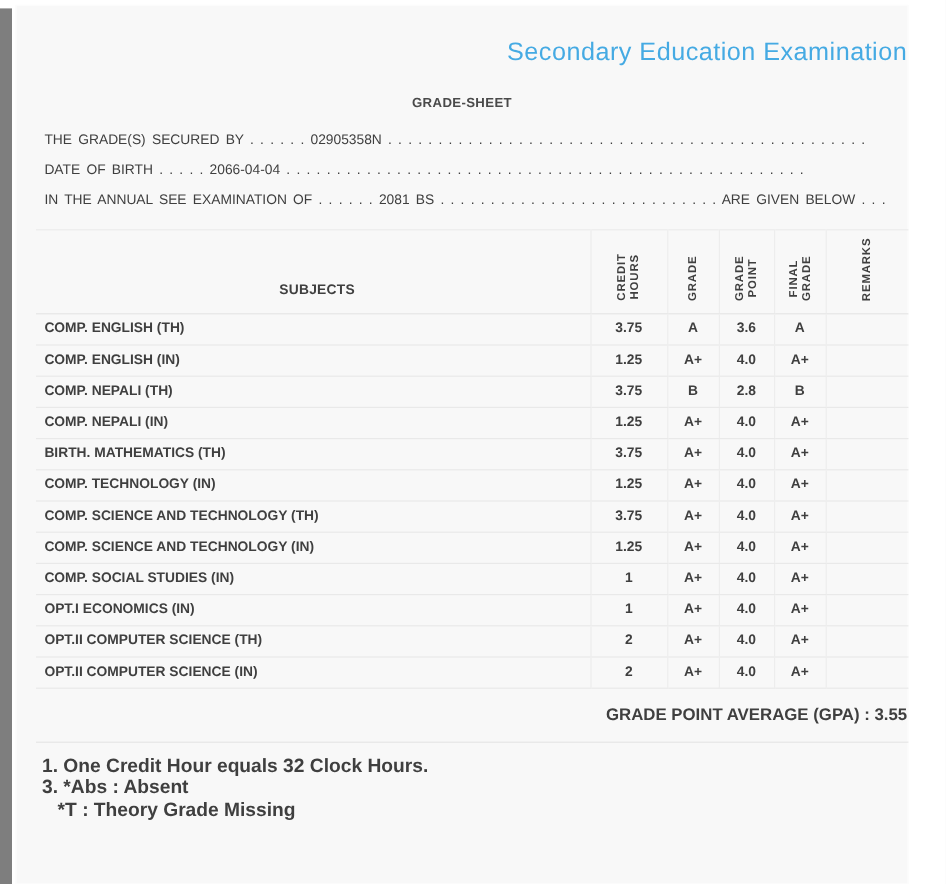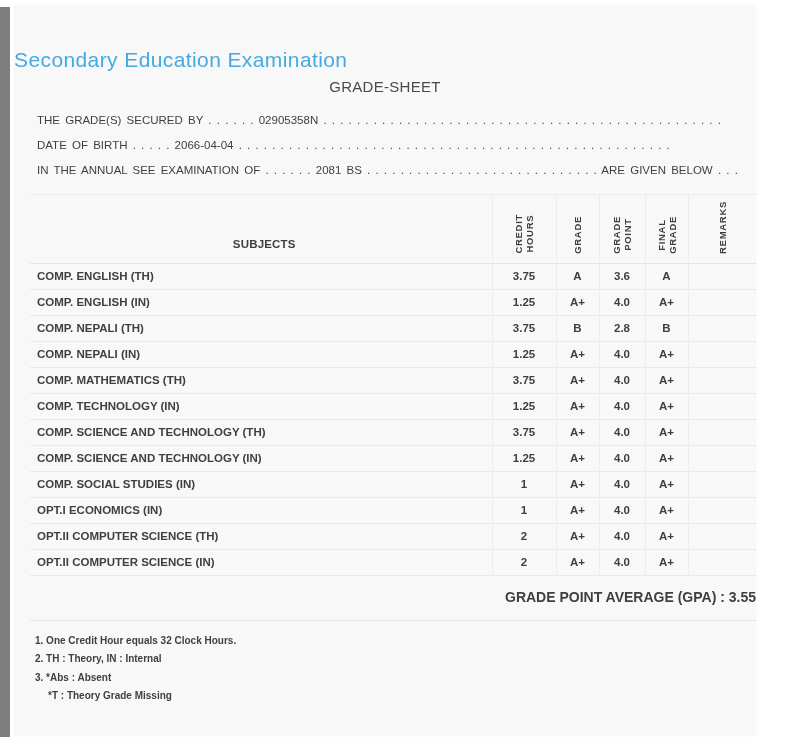--- a/index.html
+++ b/index.html
@@ -10,26 +10,26 @@
   }
   .left-strip {
     position:absolute; left:0; top:7px; width:10px; height:730px;
     background:#7e7e7e;
   }
   .card {
     position:absolute; left:13px; top:4px; width:744px; height:733px;
     background:#f8f8f8; border:1px solid #fcfcfc; box-sizing:border-box;
   }
   .title {
-    margin:43px 0 0; text-align:left;
+    margin:27px 0 0; text-align:right;
     font-size:21px; font-weight:400; letter-spacing:0.4px; color:#45aae3;
   }
   .subtitle {
-    margin:6px 0 0; text-align:center;
-    font-size:15px; font-weight:400; letter-spacing:0.3px; color:#4a4a4a;
+    margin:24px 0 0; text-align:center;
+    font-size:11px; font-weight:700; letter-spacing:0.3px; color:#4a4a4a;
   }
   .content { padding:13px 0 0 16px; width:727px; }
   .info-line {
     margin:0; padding-left:7px; height:25px; line-height:25px;
     font-size:11.5px; font-weight:400; color:#3f3f3f;
     word-spacing:2px; white-space:nowrap; overflow:hidden;
   }
   table.grades {
     border-collapse:collapse; table-layout:fixed; width:727px; margin-top:11px;
     border-top:1px solid #ececec;
@@ -55,21 +55,21 @@
   td.subject { text-align:left; padding-left:7px; }
   .bl { border-left:1px solid #ededed; }
   .gpa {
     width:727px; box-sizing:border-box;
     text-align:right; padding:13px 1px 15px 0;
     font-size:14px; font-weight:700; color:#3f3f3f;
     border-bottom:1px solid #e5e5e5;
   }
   .notes { padding:11px 0 0 5px; }
   .note {
-    font-size:10px; font-weight:700; color:#3f3f3f;
+    font-size:16px; font-weight:700; color:#3f3f3f;
     line-height:18.5px; white-space:nowrap;
   }
   .note.indent { padding-left:13px; }
 </style>
 </head>
 <body>
 
 <div class="left-strip"></div>
 
 <div class="card">
@@ -132,21 +132,21 @@
         </tr>
         <tr>
           <td class="subject">COMP. NEPALI (IN)</td>
           <td class="bl">1.25</td>
           <td class="bl">A+</td>
           <td class="bl">4.0</td>
           <td class="bl">A+</td>
           <td class="bl"></td>
         </tr>
         <tr>
-          <td class="subject">COMP. MATHEMATICS (TH)</td>
+          <td class="subject">BIRTH. MATHEMATICS (TH)</td>
           <td class="bl">3.75</td>
           <td class="bl">A+</td>
           <td class="bl">4.0</td>
           <td class="bl">A+</td>
           <td class="bl"></td>
         </tr>
         <tr>
           <td class="subject">COMP. TECHNOLOGY (IN)</td>
           <td class="bl">1.25</td>
           <td class="bl">A+</td>
@@ -202,20 +202,19 @@
           <td class="bl">A+</td>
           <td class="bl"></td>
         </tr>
       </tbody>
     </table>
 
     <div class="gpa">GRADE POINT AVERAGE (GPA) : 3.55</div>
 
     <div class="notes">
       <div class="note">1. One Credit Hour equals 32 Clock Hours.</div>
-      <div class="note">2. TH : Theory, IN : Internal</div>
       <div class="note">3. *Abs : Absent</div>
       <div class="note indent">*T : Theory Grade Missing</div>
 
     </div>
 
   </div>
 </div>
 
 </body></html>

